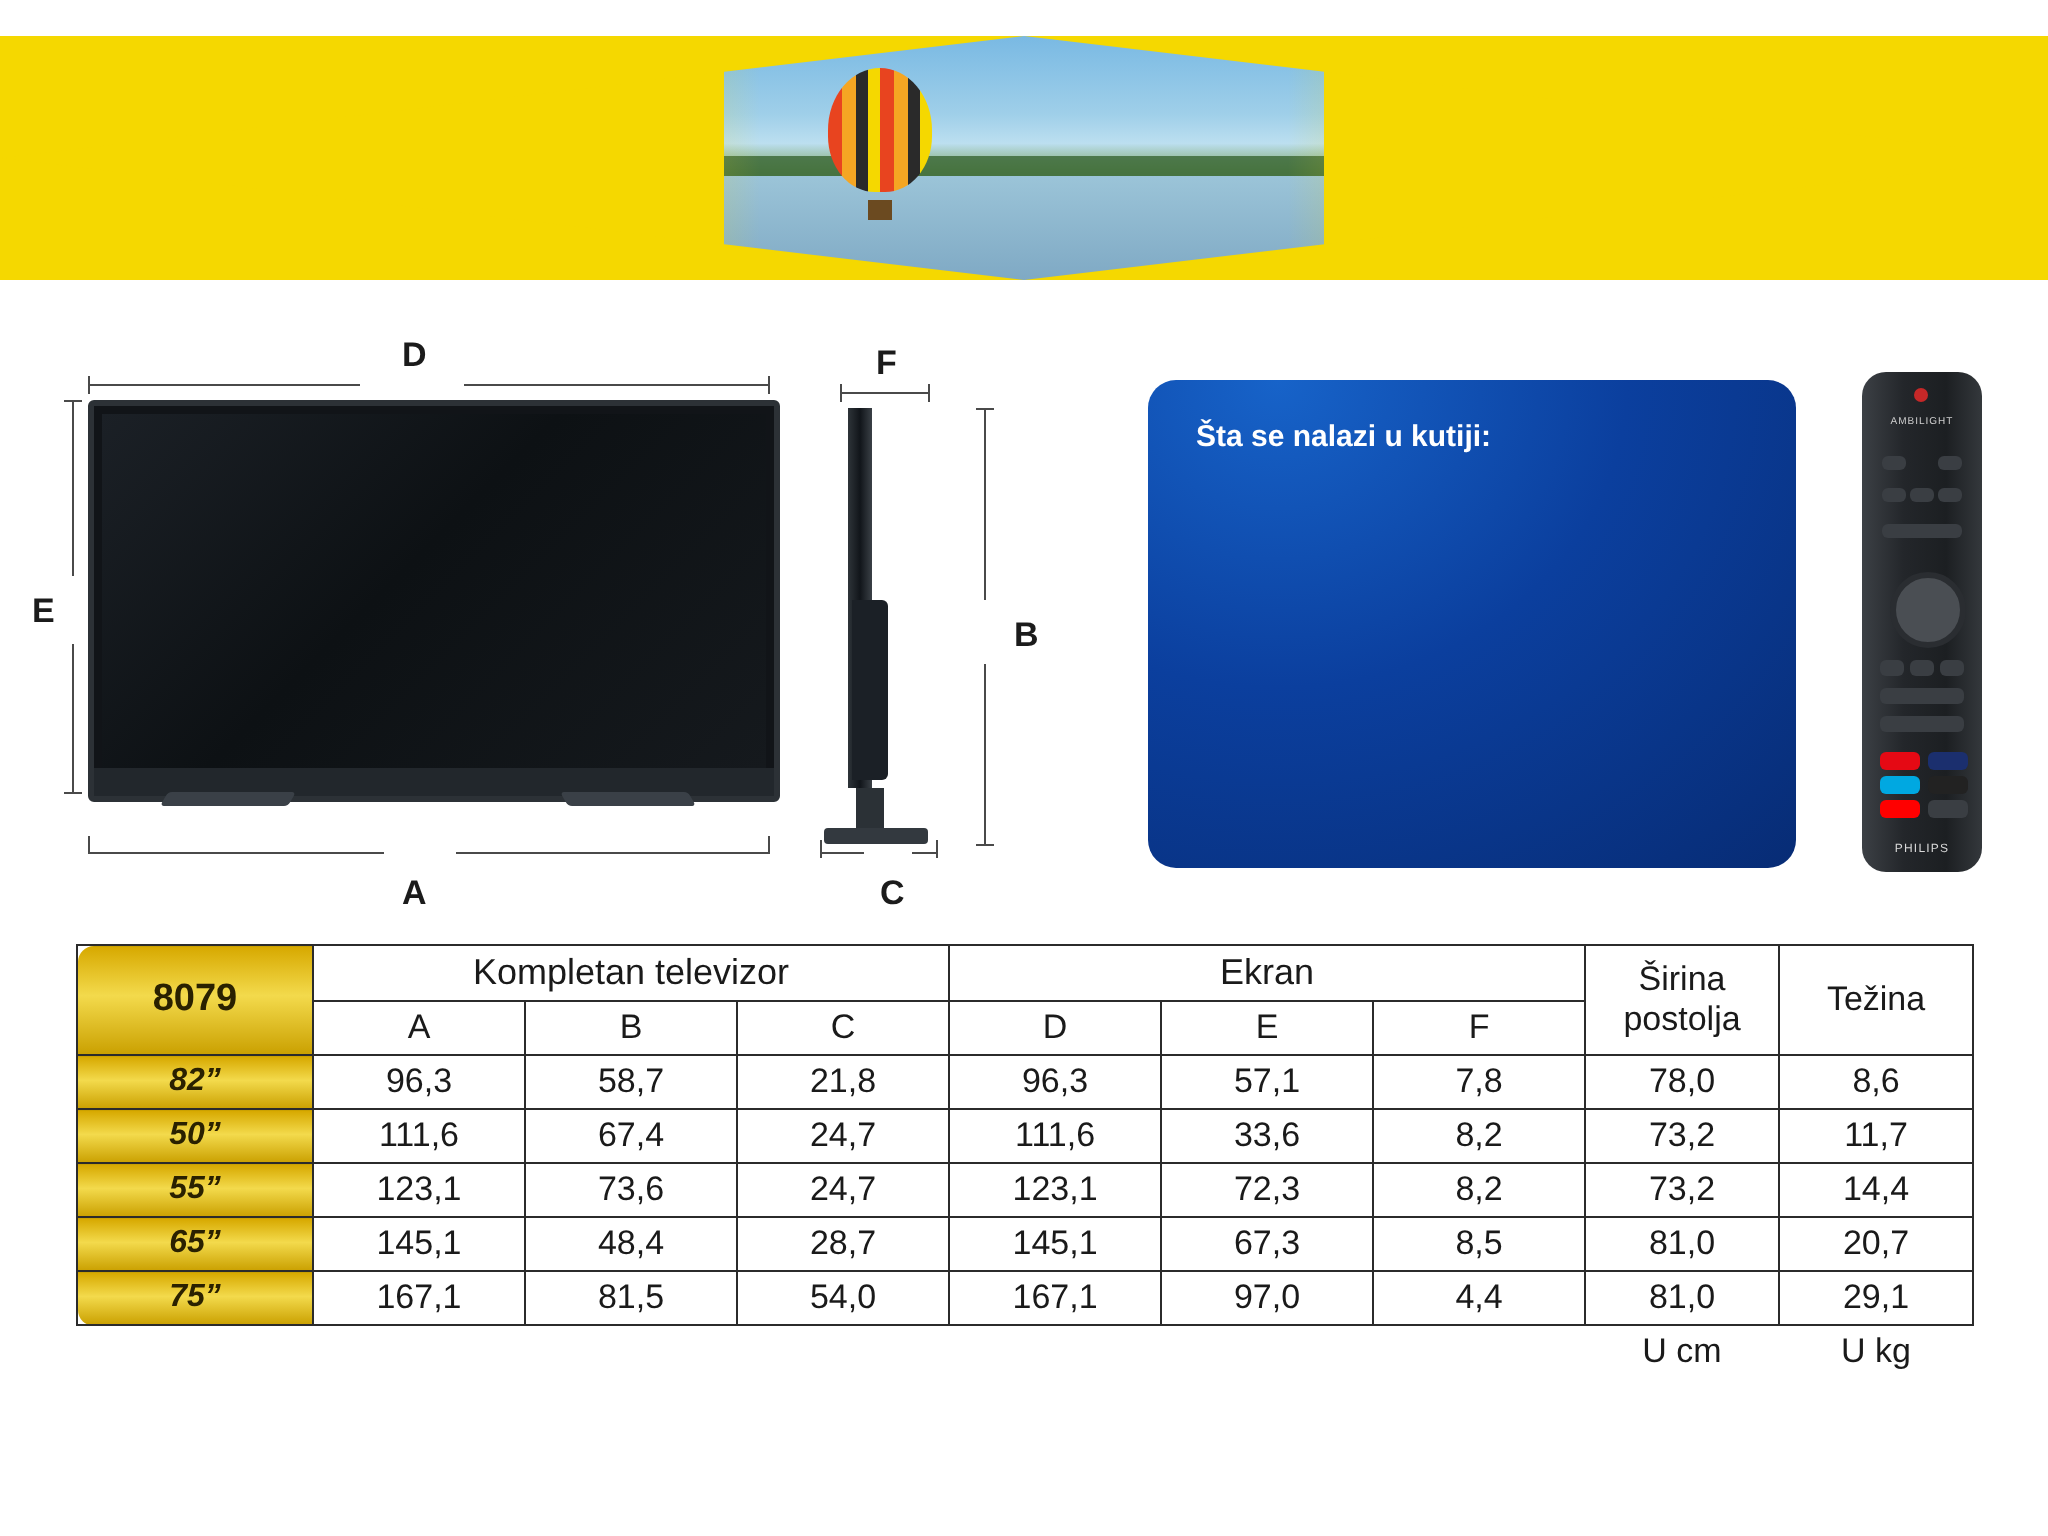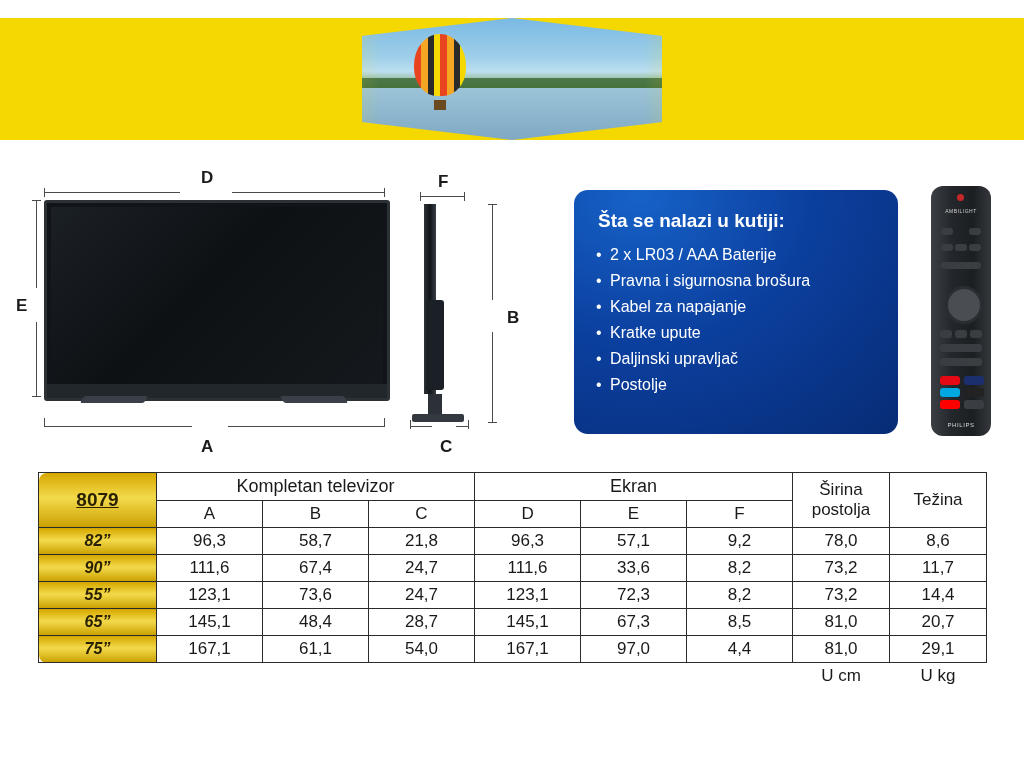--- a/index.html
+++ b/index.html
@@ -193,21 +193,21 @@
     position: absolute;
     left: 574px; top: 190px;
     width: 324px; height: 244px;
     border-radius: 14px;
     background: radial-gradient(120% 140% at 20% 0%, #1763c9 0%, #0b3f9e 45%, #072b73 100%);
     color: #ffffff;
     padding: 18px 22px;
     box-sizing: border-box;
   }
   .box-title {
-    font-size: 19px;
+    font-size: 15px;
     font-weight: bold;
     margin: 2px 0 10px 2px;
   }
   .box-list { margin: 0; padding: 0; list-style: none; }
   .box-list li {
     font-size: 16px;
     line-height: 1.63;
     padding-left: 14px;
     position: relative;
   }
@@ -276,21 +276,20 @@
     font-size: 17px;
     color: #1a1a1a;
     padding: 3px 2px;
     background: #ffffff;
   }
   .hdr-gold {
     background: linear-gradient(to bottom, #d7a900 0%, #f3da4c 45%, #caa000 100%) !important;
     font-weight: bold !important;
     font-size: 19px !important;
     color: #2a2100 !important;
-    text-decoration: underline;
   }
   .row-label {
     background: linear-gradient(to bottom, #d7a900 0%, #f3da4c 45%, #caa000 100%) !important;
     font-weight: bold !important;
     font-style: italic;
     font-size: 16px !important;
     color: #2a2100 !important;
   }
   .grp-hdr { font-size: 18px !important; }
   .unit-row td {
@@ -362,28 +361,20 @@
 <div class="dim-tick h" style="left:488px; top:422px;"></div>
 
 <div class="dim-letter" style="left:440px; top:437px;">C</div>
 <div class="dim-line h" style="left:410px; top:426px; width:22px;"></div>
 <div class="dim-line h" style="left:456px; top:426px; width:12px;"></div>
 <div class="dim-tick v" style="left:410px; top:420px;"></div>
 <div class="dim-tick v" style="left:468px; top:420px;"></div>
 
 <div class="box-panel">
   <div class="box-title">Šta se nalazi u kutiji:</div>
-  <ul class="box-list">
-    <li>2 x LR03 / AAA Baterije</li>
-    <li>Pravna i sigurnosna brošura</li>
-    <li>Kabel za napajanje</li>
-    <li>Kratke upute</li>
-    <li>Daljinski upravljač</li>
-    <li>Postolje</li>
-  </ul>
 </div>
 
 <div class="remote">
   <div class="remote-led"></div>
   <div class="remote-brand">AMBILIGHT</div>
 
   <div class="remote-key" style="left:10px; top:42px; width:12px; height:7px;"></div>
   <div class="remote-key" style="left:38px; top:42px; width:12px; height:7px;"></div>
   <div class="remote-key" style="left:10px; top:58px; width:12px; height:7px;"></div>
   <div class="remote-key" style="left:24px; top:58px; width:12px; height:7px;"></div>
@@ -439,26 +430,26 @@
       </tr>
     </thead>
     <tbody>
       <tr>
         <td class="row-label">82”</td>
         <td>96,3</td>
         <td>58,7</td>
         <td>21,8</td>
         <td>96,3</td>
         <td>57,1</td>
-        <td>9,2</td>
+        <td>7,8</td>
         <td>78,0</td>
         <td>8,6</td>
       </tr>
       <tr>
-        <td class="row-label">90”</td>
+        <td class="row-label">50”</td>
         <td>111,6</td>
         <td>67,4</td>
         <td>24,7</td>
         <td>111,6</td>
         <td>33,6</td>
         <td>8,2</td>
         <td>73,2</td>
         <td>11,7</td>
       </tr>
       <tr>
@@ -479,21 +470,21 @@
         <td>28,7</td>
         <td>145,1</td>
         <td>67,3</td>
         <td>8,5</td>
         <td>81,0</td>
         <td>20,7</td>
       </tr>
       <tr>
         <td class="row-label corner-round-bl">75”</td>
         <td>167,1</td>
-        <td>61,1</td>
+        <td>81,5</td>
         <td>54,0</td>
         <td>167,1</td>
         <td>97,0</td>
         <td>4,4</td>
         <td>81,0</td>
         <td>29,1</td>
       </tr>
       <tr class="unit-row">
         <td></td>
         <td></td>

